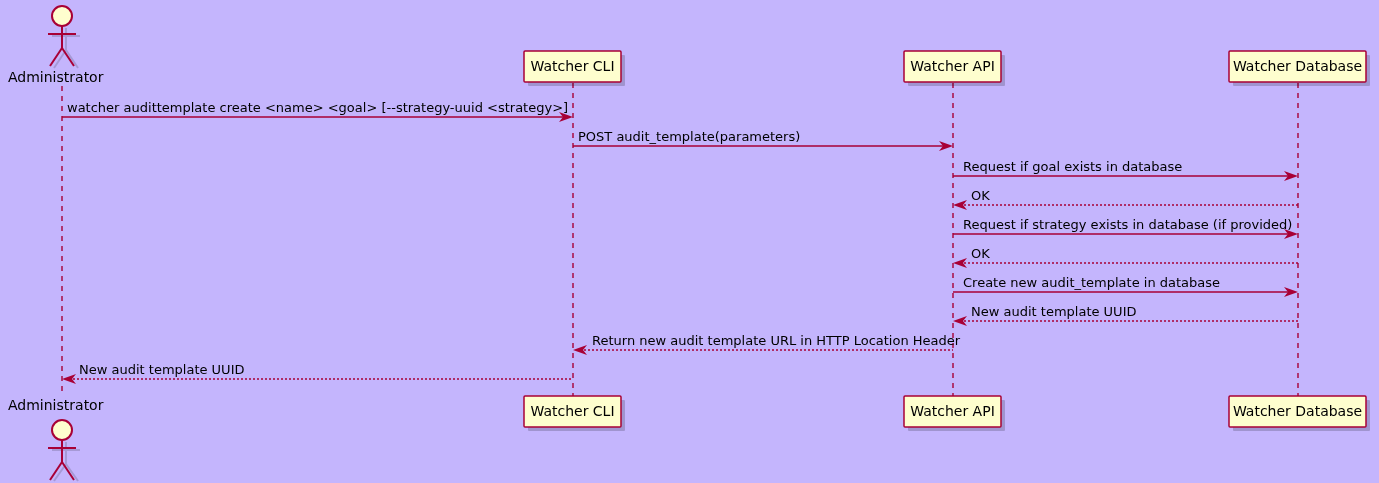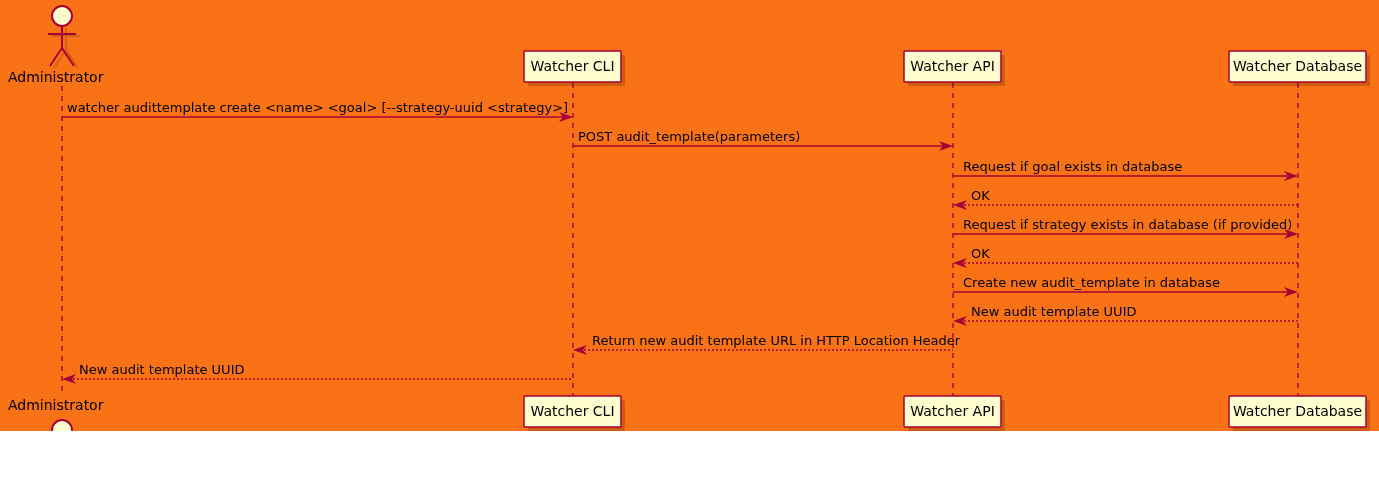--- a/index.html
+++ b/index.html
@@ -7,22 +7,22 @@
     margin: 0;
     padding: 0;
     background: #FFFFFF;
   }
   body {
     font-family: "DejaVu Sans", "Liberation Sans", sans-serif;
   }
   #diagram-root {
     position: relative;
     width: 1379px;
-    height: 431px;
-    background: #f97316;
+    height: 483px;
+    background: #c4b5fd;
     overflow: hidden;
   }
   svg#diagram-svg {
     position: absolute;
     left: 0;
     top: 0;
     width: 1379px;
     height: 483px;
     display: block;
   }

